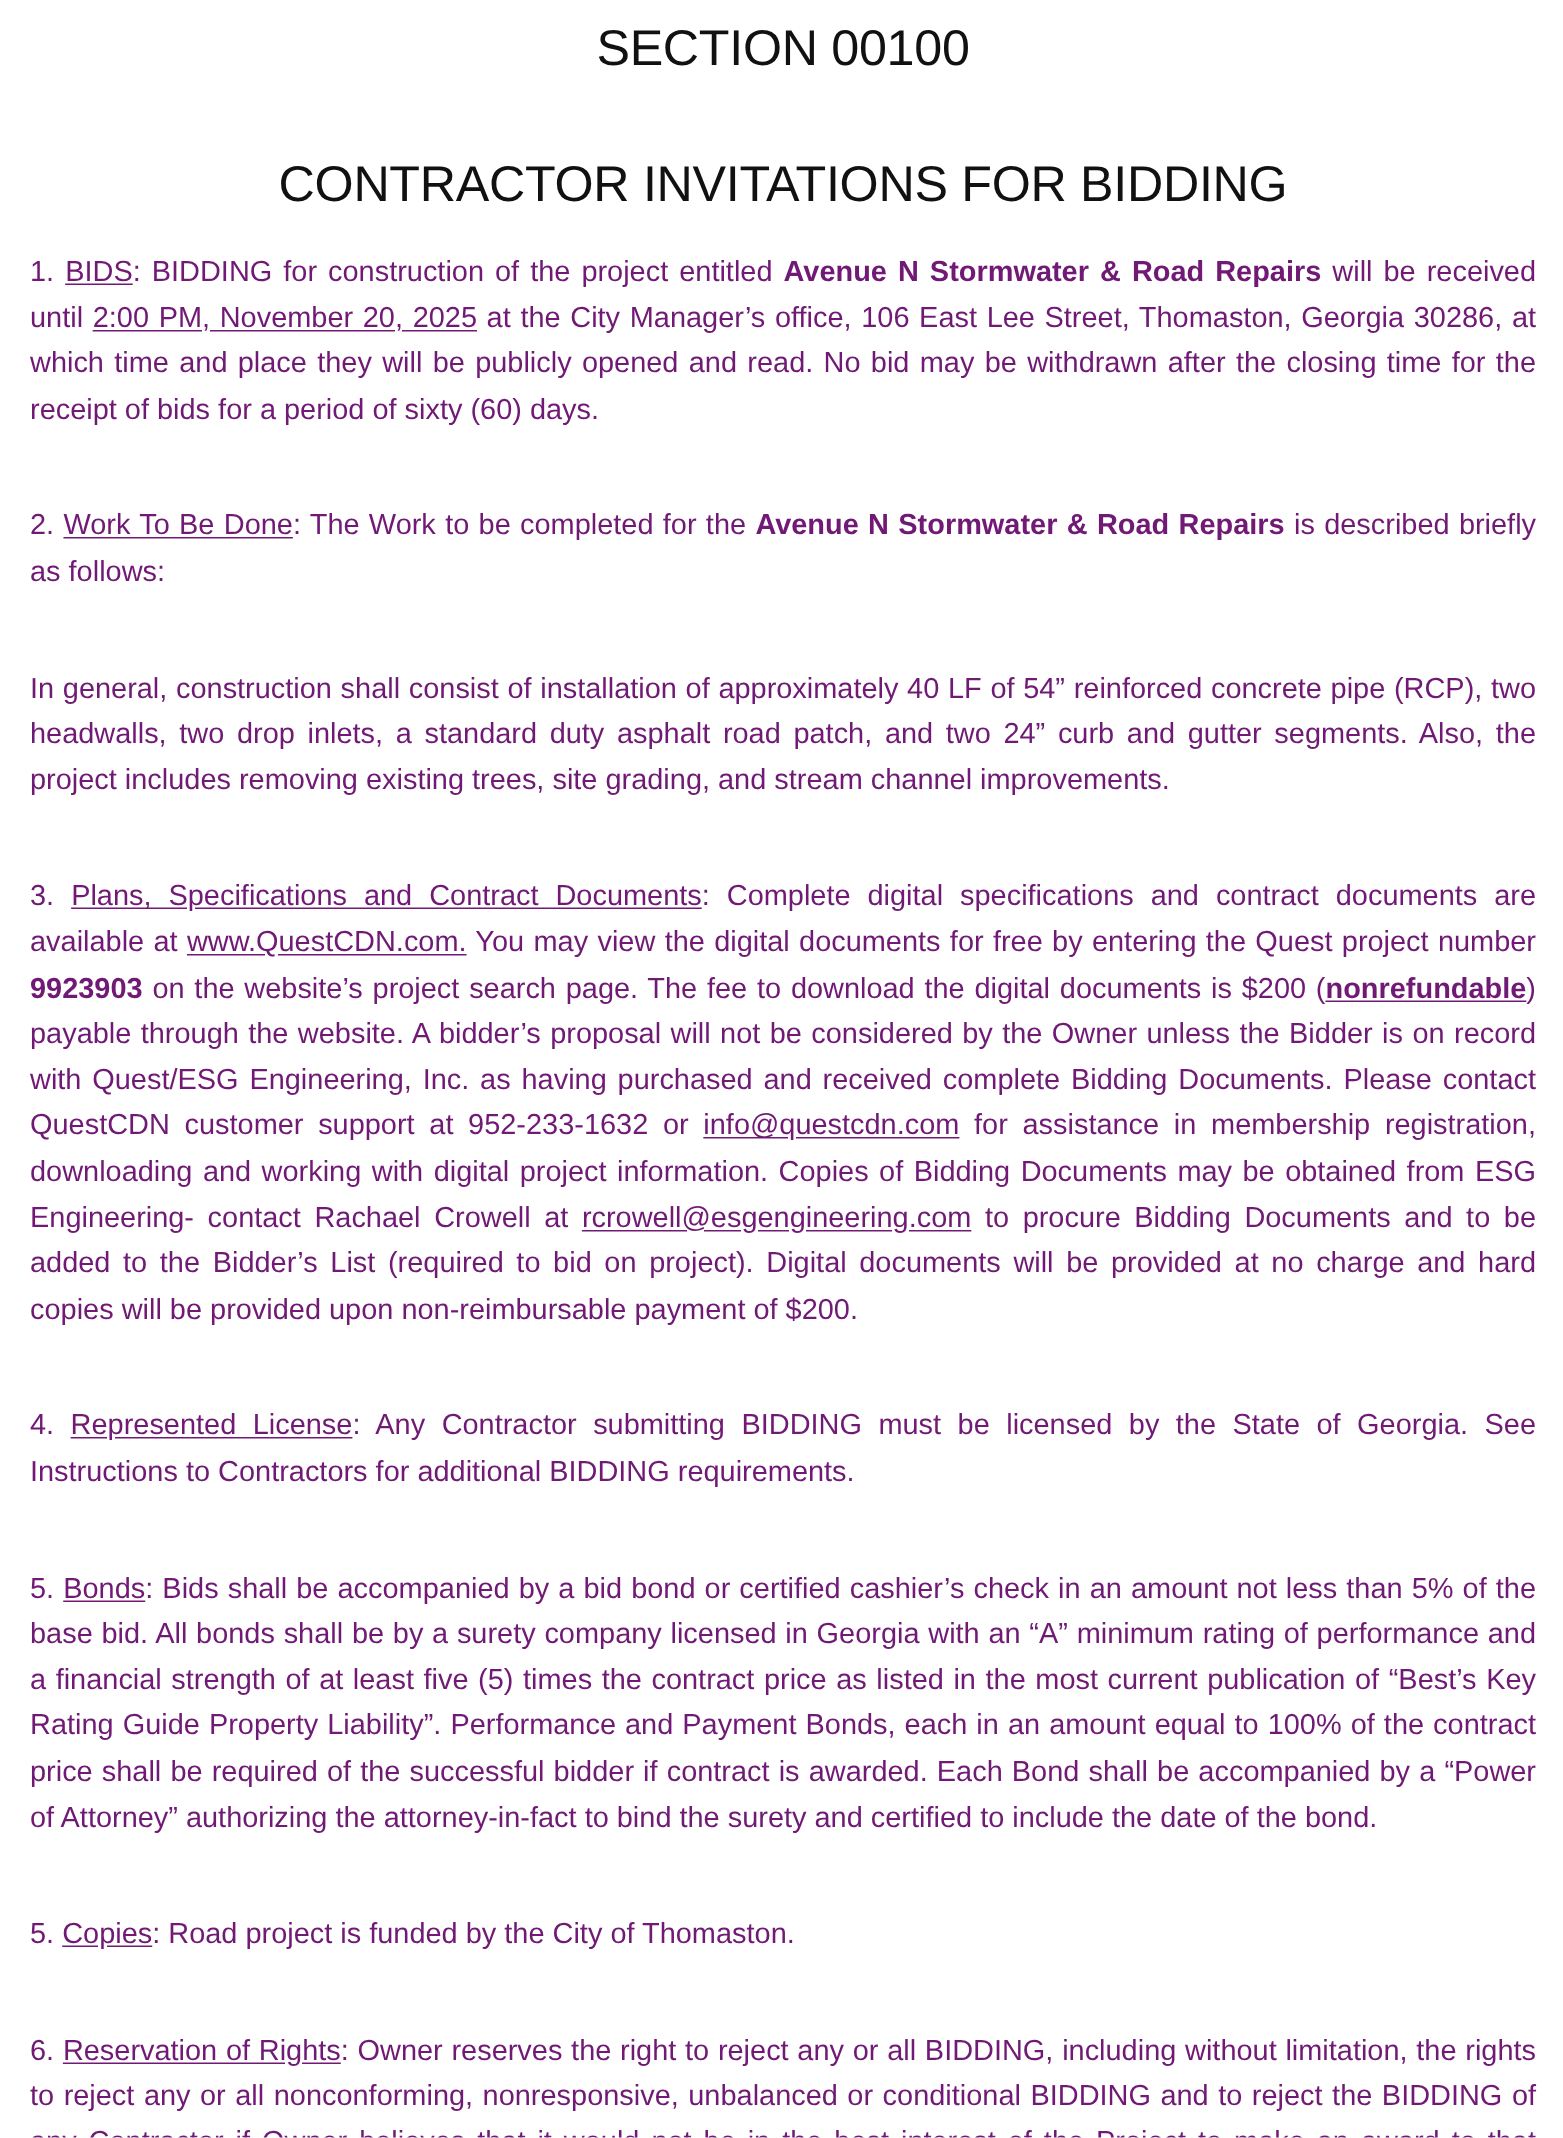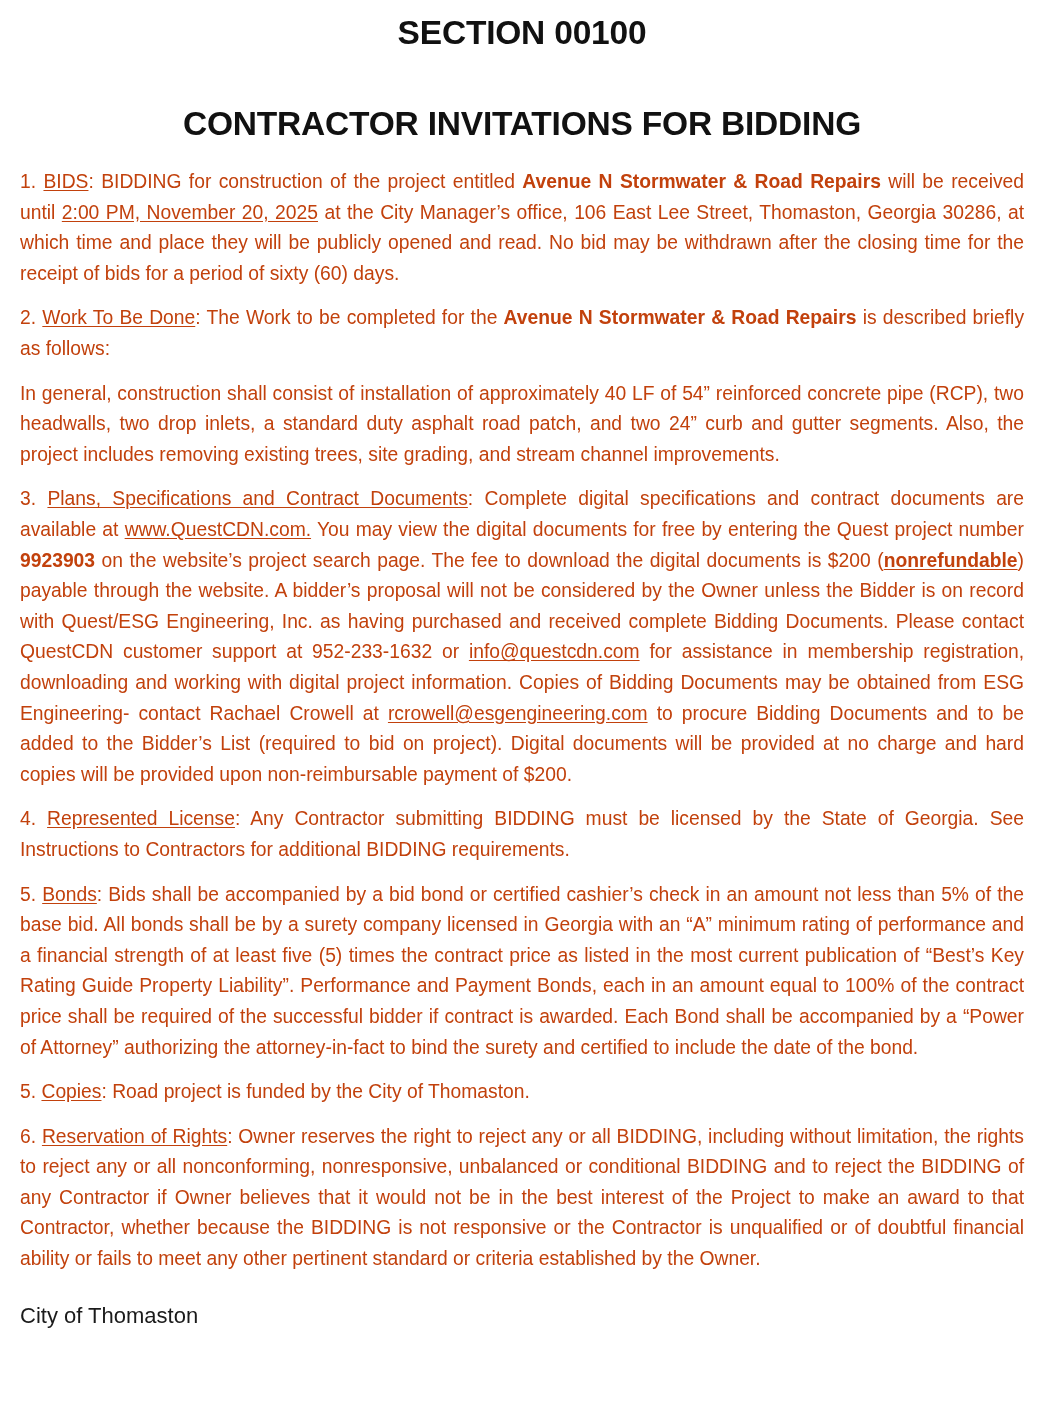--- a/index.html
+++ b/index.html
@@ -16,21 +16,21 @@
   }
   .page {
     width: 1042px;
     height: 1425px;
     box-sizing: border-box;
     padding: 12px 18px 0 20px;
     background: #ffffff;
   }
   .doc-title {
     text-align: center;
-    font-weight: bold;
+    font-weight: normal;
     font-size: 33.5px;
     line-height: 1.27;
     letter-spacing: -0.2px;
     margin: 0;
     color: #111111;
   }
   .title-line {
     display: block;
     white-space: nowrap;
   }
@@ -41,24 +41,24 @@
   .body-block {
     margin-top: 22px;
   }
   p.para {
     margin: 0 0 0 0;
     font-size: 19.3px;
     line-height: 30.6px;
     text-align: justify;
     text-justify: inter-word;
     hyphens: manual;
-    color: #c2410c;
+    color: #701a75;
   }
   p.para + p.para {
-    margin-top: 14px;
+    margin-top: 47px;
   }
   p.para.tight {
     text-align: left;
   }
   .u {
     text-decoration: underline;
     text-underline-offset: 2px;
   }
   .b {
     font-weight: bold;

